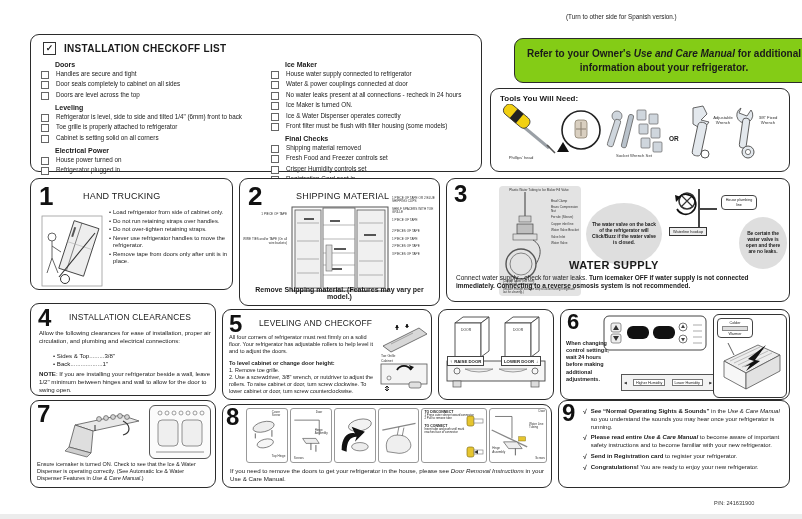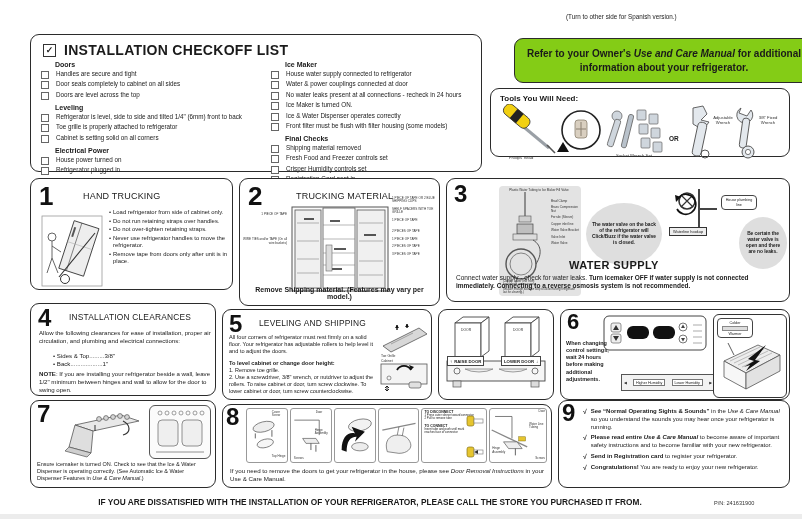--- a/index.html
+++ b/index.html
@@ -18,21 +18,21 @@
   .pn{position:absolute;top:500px;left:714px;font-size:5.6px;color:#333;}
   .page-edge{position:absolute;left:0;bottom:0;width:802px;height:5px;background:#ececec;}
   
   .ck-cols{position:absolute;top:22px;left:10px;right:6px;display:flex;}
   .ck-col1{width:230px;} .ck-col2{flex:1;}
   .grp-head{font-weight:bold;font-size:7px;margin:4px 0 2px 14px;}
   .ck-item{display:flex;font-size:6.3px;line-height:1.25;margin:1.4px 0;}
   .cb{display:inline-block;width:6px;height:6px;border:1px solid #666;margin:1px 7px 0 0;flex:0 0 auto;background:#fff;}
   .ck-title-row{position:absolute;top:7px;left:12px;display:flex;align-items:center;}
   .ck-glyph{width:11px;height:11px;border:1.2px solid #333;font-size:9px;font-weight:bold;line-height:11px;text-align:center;margin-right:8px;}
-  .ck-title{font-weight:bold;font-size:14px;letter-spacing:.3px;}
+  .ck-title{font-weight:bold;font-size:10px;letter-spacing:.3px;}
   
   .refer{background:#84cc16;margin-left:24px;}
   .refer-text{position:absolute;top:8px;left:10px;right:10px;text-align:center;font-weight:bold;font-size:10px;line-height:1.4;}
   .tools-title{position:absolute;top:5px;left:9px;font-weight:bold;font-size:8px;}
   .tool-label{position:absolute;font-size:4.2px;line-height:1.2;color:#333;text-align:center;}
   .or-label{position:absolute;font-weight:bold;font-size:6.5px;}
   
   .body6{font-size:6.1px;line-height:1.32;}
   .blt{display:flex;font-size:5.9px;line-height:1.22;margin-bottom:1.5px;}
   .blt .dot{margin-right:2px;}
@@ -174,21 +174,21 @@
       </div>
     </div>
   </div>
 
   <div class="box refer" style="left:490px;top:38px;width:300px;height:45px;">
     <div class="refer-text">
       <span>Refer to your Owner's </span><span class="bi">Use and Care Manual</span><span> for additional information about your refrigerator.</span>
     </div>
   </div>
 
-  <div class="box" style="left:490px;top:88px;width:300px;height:69px;padding-left:16px;">
+  <div class="box" style="left:490px;top:88px;width:300px;height:84px;padding-left:16px;">
     <div class="tools-title">Tools You Will Need:</div>
     <svg class="abs" style="left:6px;top:15px;" width="288" height="60" viewBox="0 0 288 60">
 
       <line x1="16" y1="14" x2="52" y2="44" stroke="#9aa0a6" stroke-width="3"></line>
       <line x1="50" y1="41" x2="58" y2="49" stroke="#555" stroke-width="1.6"></line>
       <g transform="rotate(40 22 14)">
         <rect x="4" y="8" width="30" height="12" rx="5" fill="#f2d011" stroke="#333" stroke-width="0.8"></rect>
         <rect x="15" y="8" width="8" height="12" fill="#222"></rect>
       </g>
 
@@ -265,21 +265,21 @@
         </div>
       <div class="blt">
           <span class="dot">•</span>
           <span>Remove tape from doors only after unit is in place.</span>
         </div>
     </div>
   </div>
 
   <div class="box" style="left:239px;top:178px;width:201px;height:128px;">
     <div class="num" style="left:8px;top:4px;">2</div>
-    <div class="sect-title" style="left:56px;top:12px;">TRUCKING MATERIAL</div>
+    <div class="sect-title" style="left:56px;top:12px;">SHIPPING MATERIAL</div>
     <svg class="abs" style="left:50px;top:26px;" width="100" height="88" viewBox="0 0 100 88">
       <rect x="2" y="2" width="96" height="84" fill="#fafafa" stroke="#555" stroke-width="1"></rect>
       <rect x="5" y="5" width="26" height="78" fill="#f0f0f0" stroke="#555" stroke-width="0.8"></rect>
       <rect x="33" y="3" width="32" height="80" fill="#fff" stroke="#555" stroke-width="0.8"></rect>
       <rect x="67" y="5" width="28" height="78" fill="#f0f0f0" stroke="#555" stroke-width="0.8"></rect>
       <g stroke="#888" stroke-width="0.6">
         <line x1="33" y1="20" x2="65" y2="20"></line>
           <line x1="33" y1="34" x2="65" y2="34"></line>
         <line x1="33" y1="48" x2="65" y2="48"></line>
           <line x1="33" y1="60" x2="65" y2="60"></line>
@@ -367,21 +367,21 @@
     <div class="abs body6" style="left:8px;top:25px;width:172px;">Allow the following clearances for ease of installation, proper air circulation, and plumbing and electrical connections:</div>
     <div class="abs body6" style="left:22px;top:48px;"><span>• </span><span>Sides &amp; Top.........3/8"</span></div>
     <div class="abs body6" style="left:22px;top:56px;"><span>• </span><span>Back...................1"</span></div>
     <div class="abs body6" style="left:8px;top:66px;width:172px;">
       <span class="b">NOTE</span><span>: If you are installing your refrigerator beside a wall, leave 1/2" minimum between hinges and wall to allow for the door to swing open.</span>
     </div>
   </div>
 
   <div class="box" style="left:222px;top:309px;width:210px;height:91px;">
     <div class="num" style="left:6px;top:2px;font-size:24px;">5</div>
-    <div class="sect-title" style="left:36px;top:8px;font-size:8.4px;">LEVELING AND SHIPPING</div>
+    <div class="sect-title" style="left:36px;top:8px;font-size:8.4px;">LEVELING AND CHECKOFF</div>
     <div class="abs" style="left:6px;top:24px;width:146px;font-size:5.6px;line-height:1.28;">All four corners of refrigerator must rest firmly on a solid floor. Your refrigerator has adjustable rollers to help level it and to adjust the doors.</div>
     <div class="abs b" style="left:6px;top:50px;width:146px;font-size:5.7px;">To level cabinet or change door height:</div>
     <div class="abs" style="left:6px;top:57px;width:146px;font-size:5.5px;line-height:1.25;">1. Remove toe grille.</div>
     <div class="abs" style="left:6px;top:64px;width:148px;font-size:5.5px;line-height:1.25;">2. Use a screwdriver, 3/8" wrench, or nutdriver to adjust the rollers. To raise cabinet or door, turn screw clockwise. To lower cabinet or door, turn screw counterclockwise.</div>
     <svg class="abs" style="left:156px;top:14px;" width="50" height="32" viewBox="0 0 50 32">
       <polygon points="4,22 40,4 48,10 12,28" fill="#d8d8d8" stroke="#555" stroke-width="0.8"></polygon>
       <line x1="12" y1="20" x2="34" y2="9" stroke="#888" stroke-width="0.7"></line>
       <path d="M18 6 l0 -5 M28 4 l0 -4" stroke="#111" stroke-width="1.4"></path>
       <polygon points="18,1 16,4 20,4" fill="#111"></polygon>
         <polygon points="28,0 26,3 30,3" fill="#111"></polygon>
@@ -604,17 +604,16 @@
         <span class="s9-check">√</span>
         <span><span class="b">Send in Registration card</span><span> to register your refrigerator.</span></span>
       </div>
       <div class="s9-item">
         <span class="s9-check">√</span>
         <span><span class="b">Congratulations!</span><span> You are ready to enjoy your new refrigerator.</span></span>
       </div>
     </div>
   </div>
 
-  <div class="footer-notice">IF YOU ARE DISSATISFIED WITH THE INSTALLATION OF YOUR REFRIGERATOR, PLEASE CALL THE STORE YOU PURCHASED IT FROM.</div>
   <div class="pn">P/N: 241631900</div>
   <div class="page-edge"></div>
 
 </div>
 
 </body></html>

